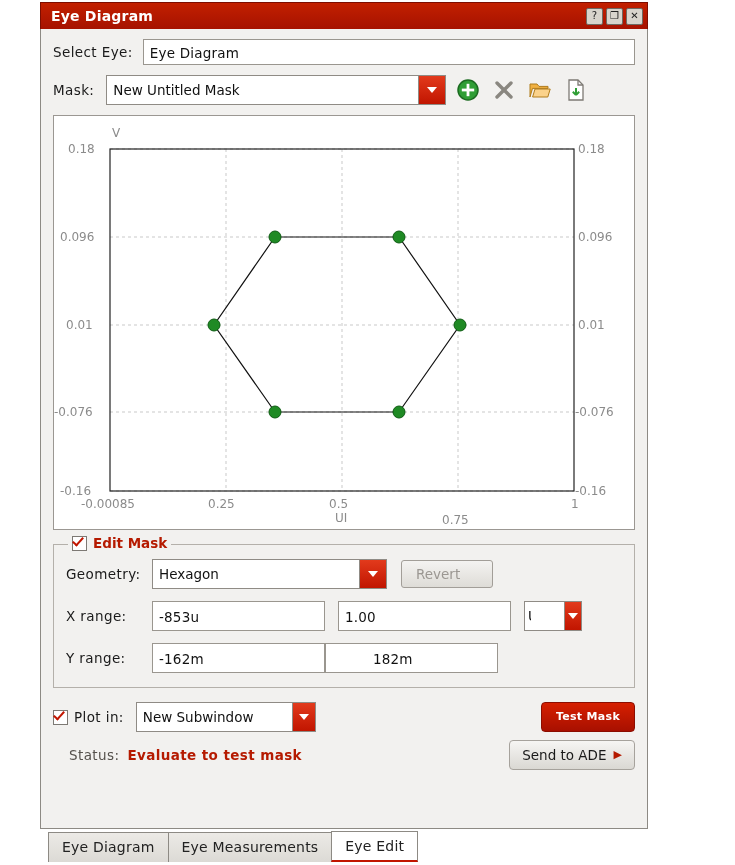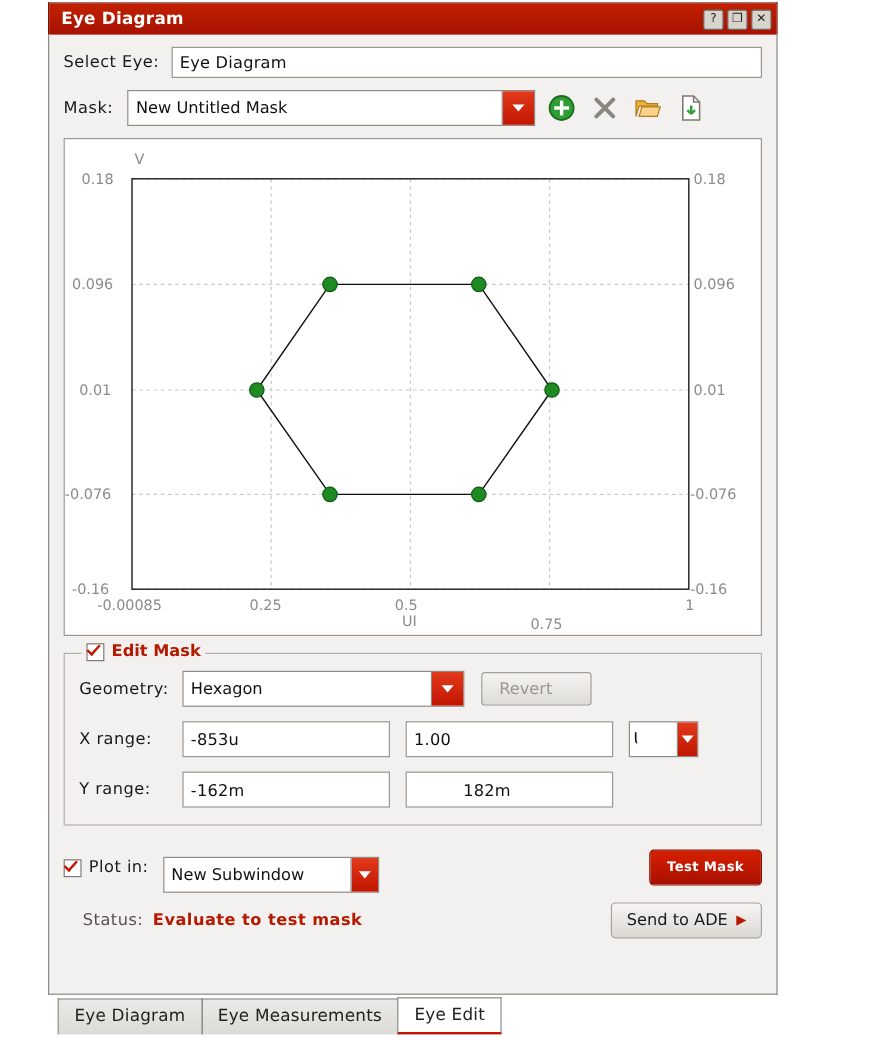--- a/index.html
+++ b/index.html
@@ -391,28 +391,28 @@
         <div class="field" style="width:173px; height:30px; line-height:30px; margin-left:13px;">1.00</div>
         <div class="combo" style="width:58px; margin-left:13px;">
           <span class="cval" style="padding:0 3px;">UI</span>
           <span class="arrow" style="width:22px;"></span>
         </div>
       </div>
 
       <div class="row" style="margin-bottom:2px;">
         <span class="lbl" style="width:86px;">Y range:</span>
         <div class="field" style="width:173px; height:30px; line-height:30px;">-162m</div>
-        <div class="field" style="width:173px; height:30px; line-height:30px; margin-left:13px;padding-left:47px;">182m</div>
+        <div class="field" style="width:173px; height:30px; line-height:30px; padding-left:47px;">182m</div>
       </div>
     </div>
 
     <div class="row" style="margin-top:14px; margin-bottom:8px;">
       <span class="chk on"></span>
       <span class="lbl">Plot in:</span>
-      <div class="combo" style="width:180px; margin-left:12px;margin-top:12px;">
+      <div class="combo" style="width:180px; margin-left:12px;">
         <span class="cval">New Subwindow</span>
         <span class="arrow" style="width:22px;"></span>
       </div>
       <div style="flex:1"></div>
       <div class="redbtn">Test Mask</div>
     </div>
 
     <div class="row">
       <span class="lbl" style="color:#55514c;margin-left:16px;">Status:</span>
       <span class="lbl" style="color:#b51a00; font-weight:bold; margin-left:8px;">Evaluate to test mask</span>

